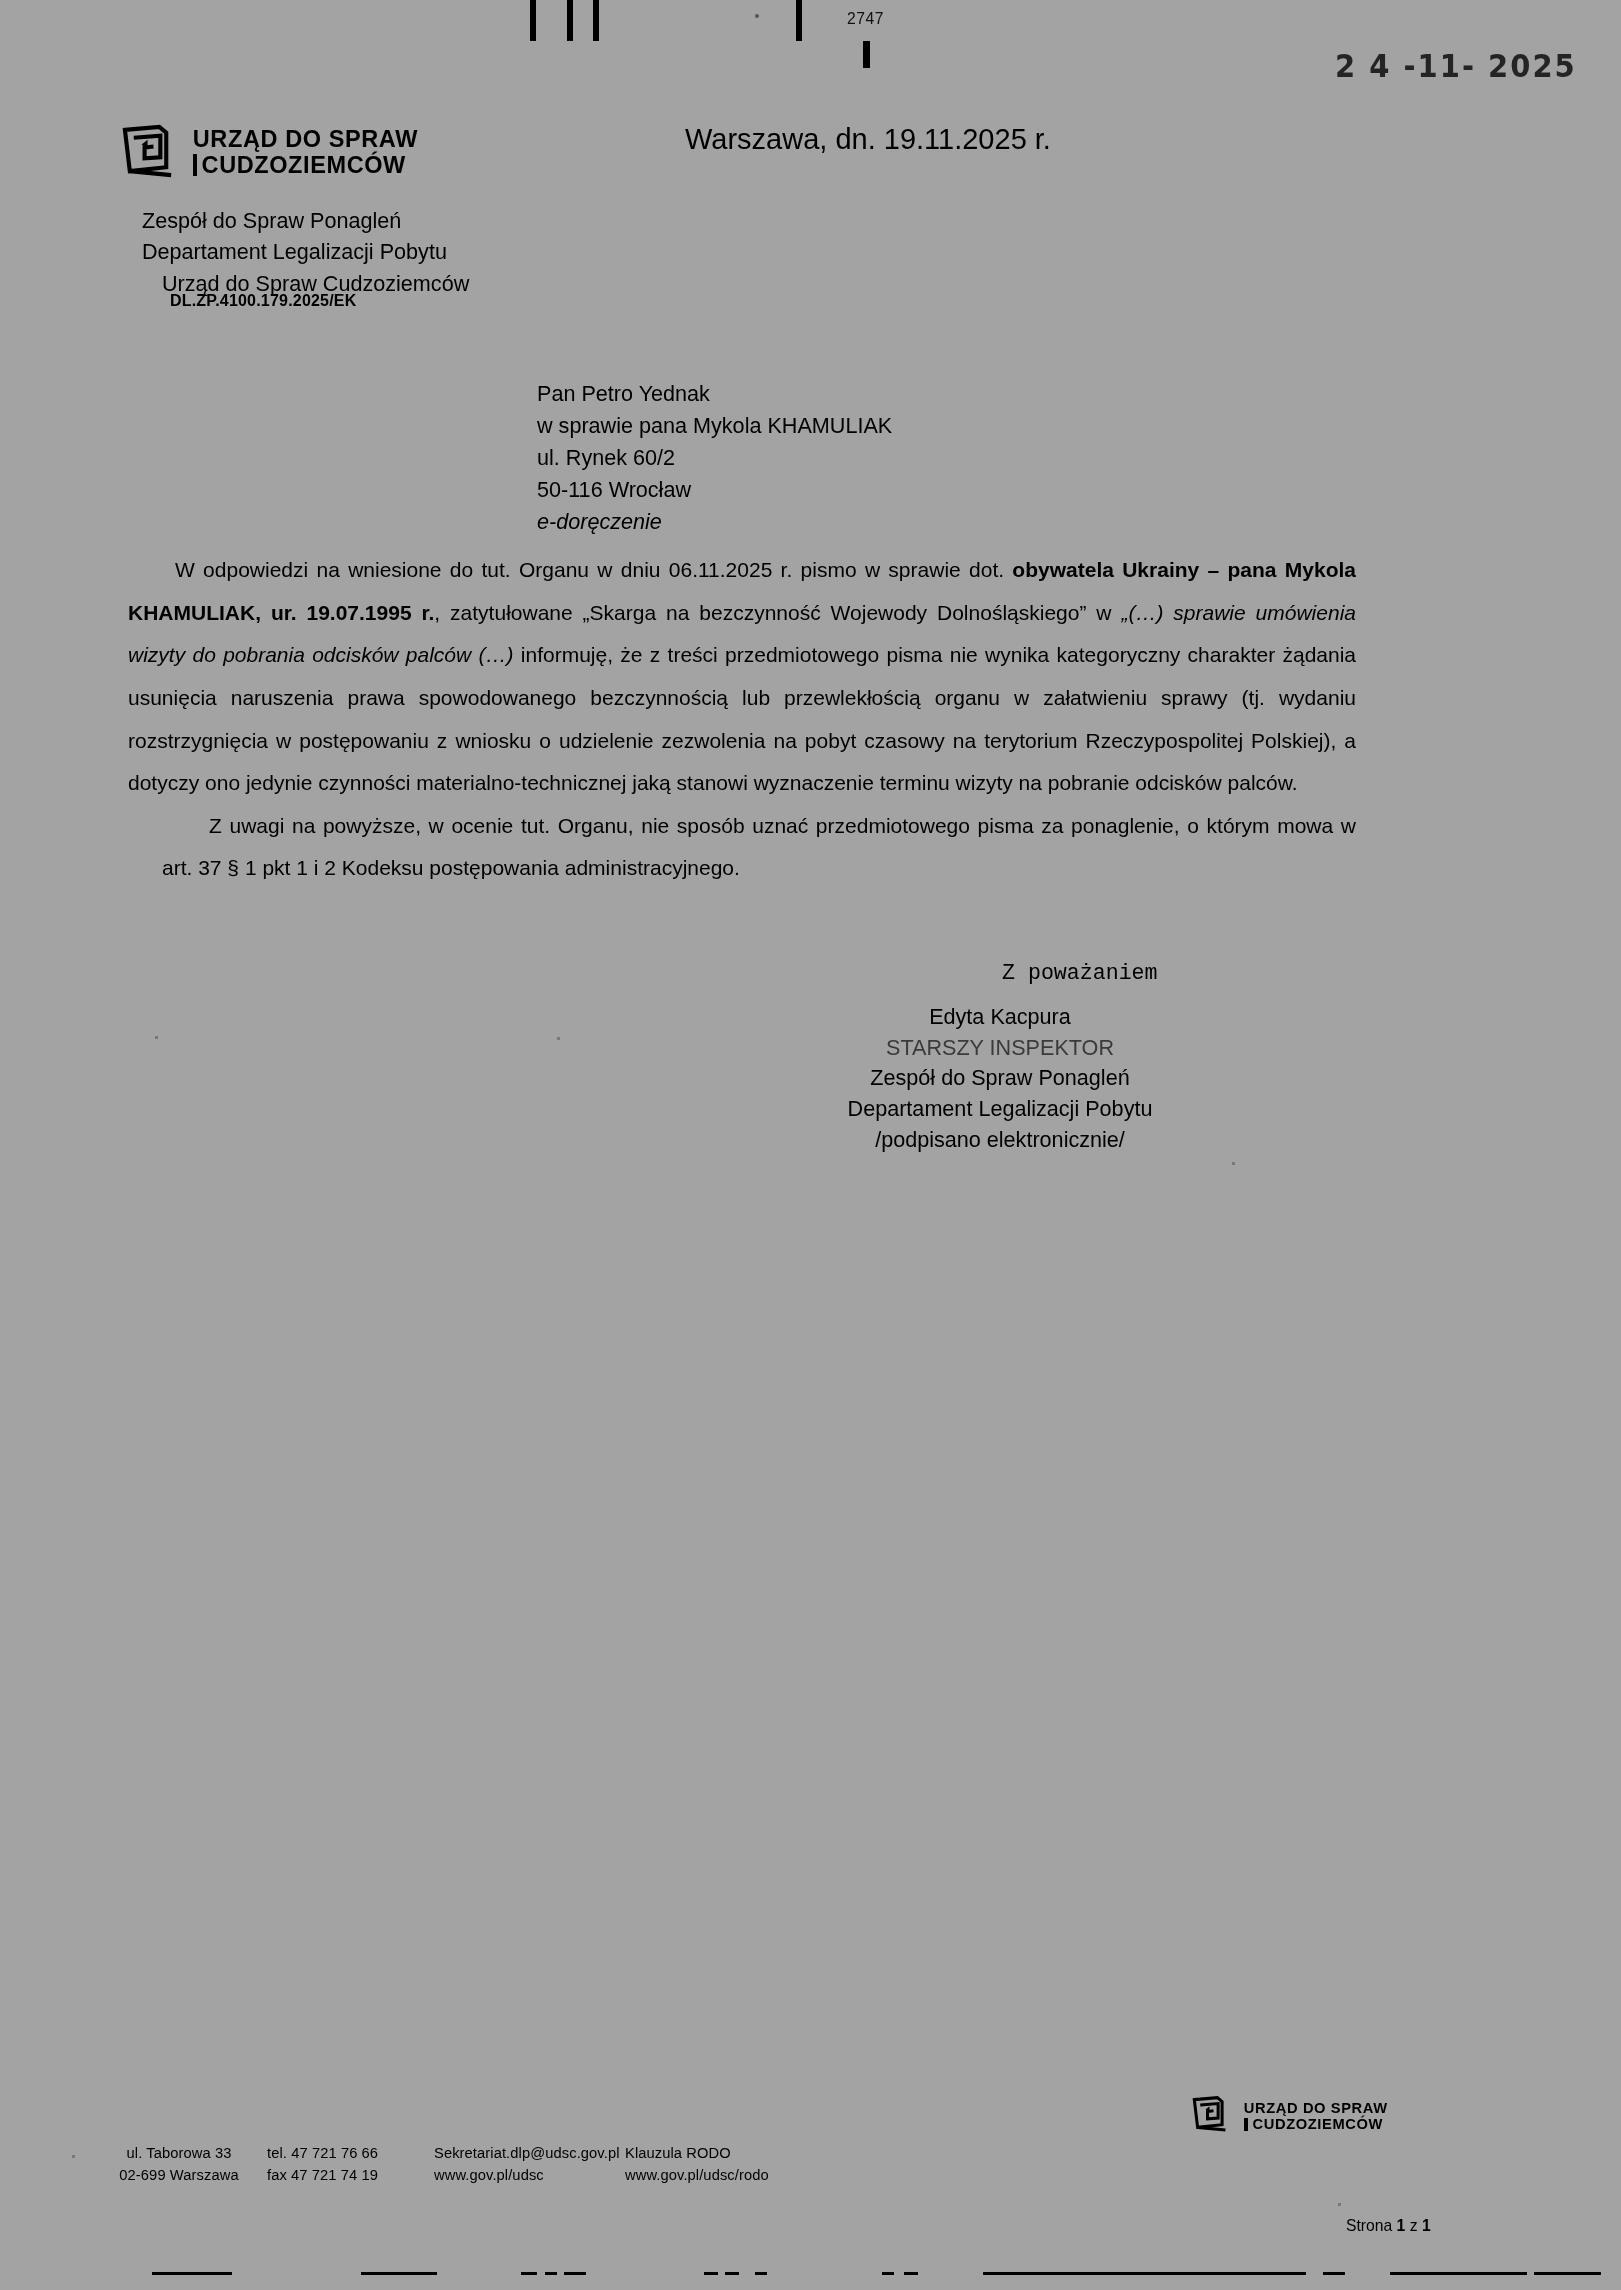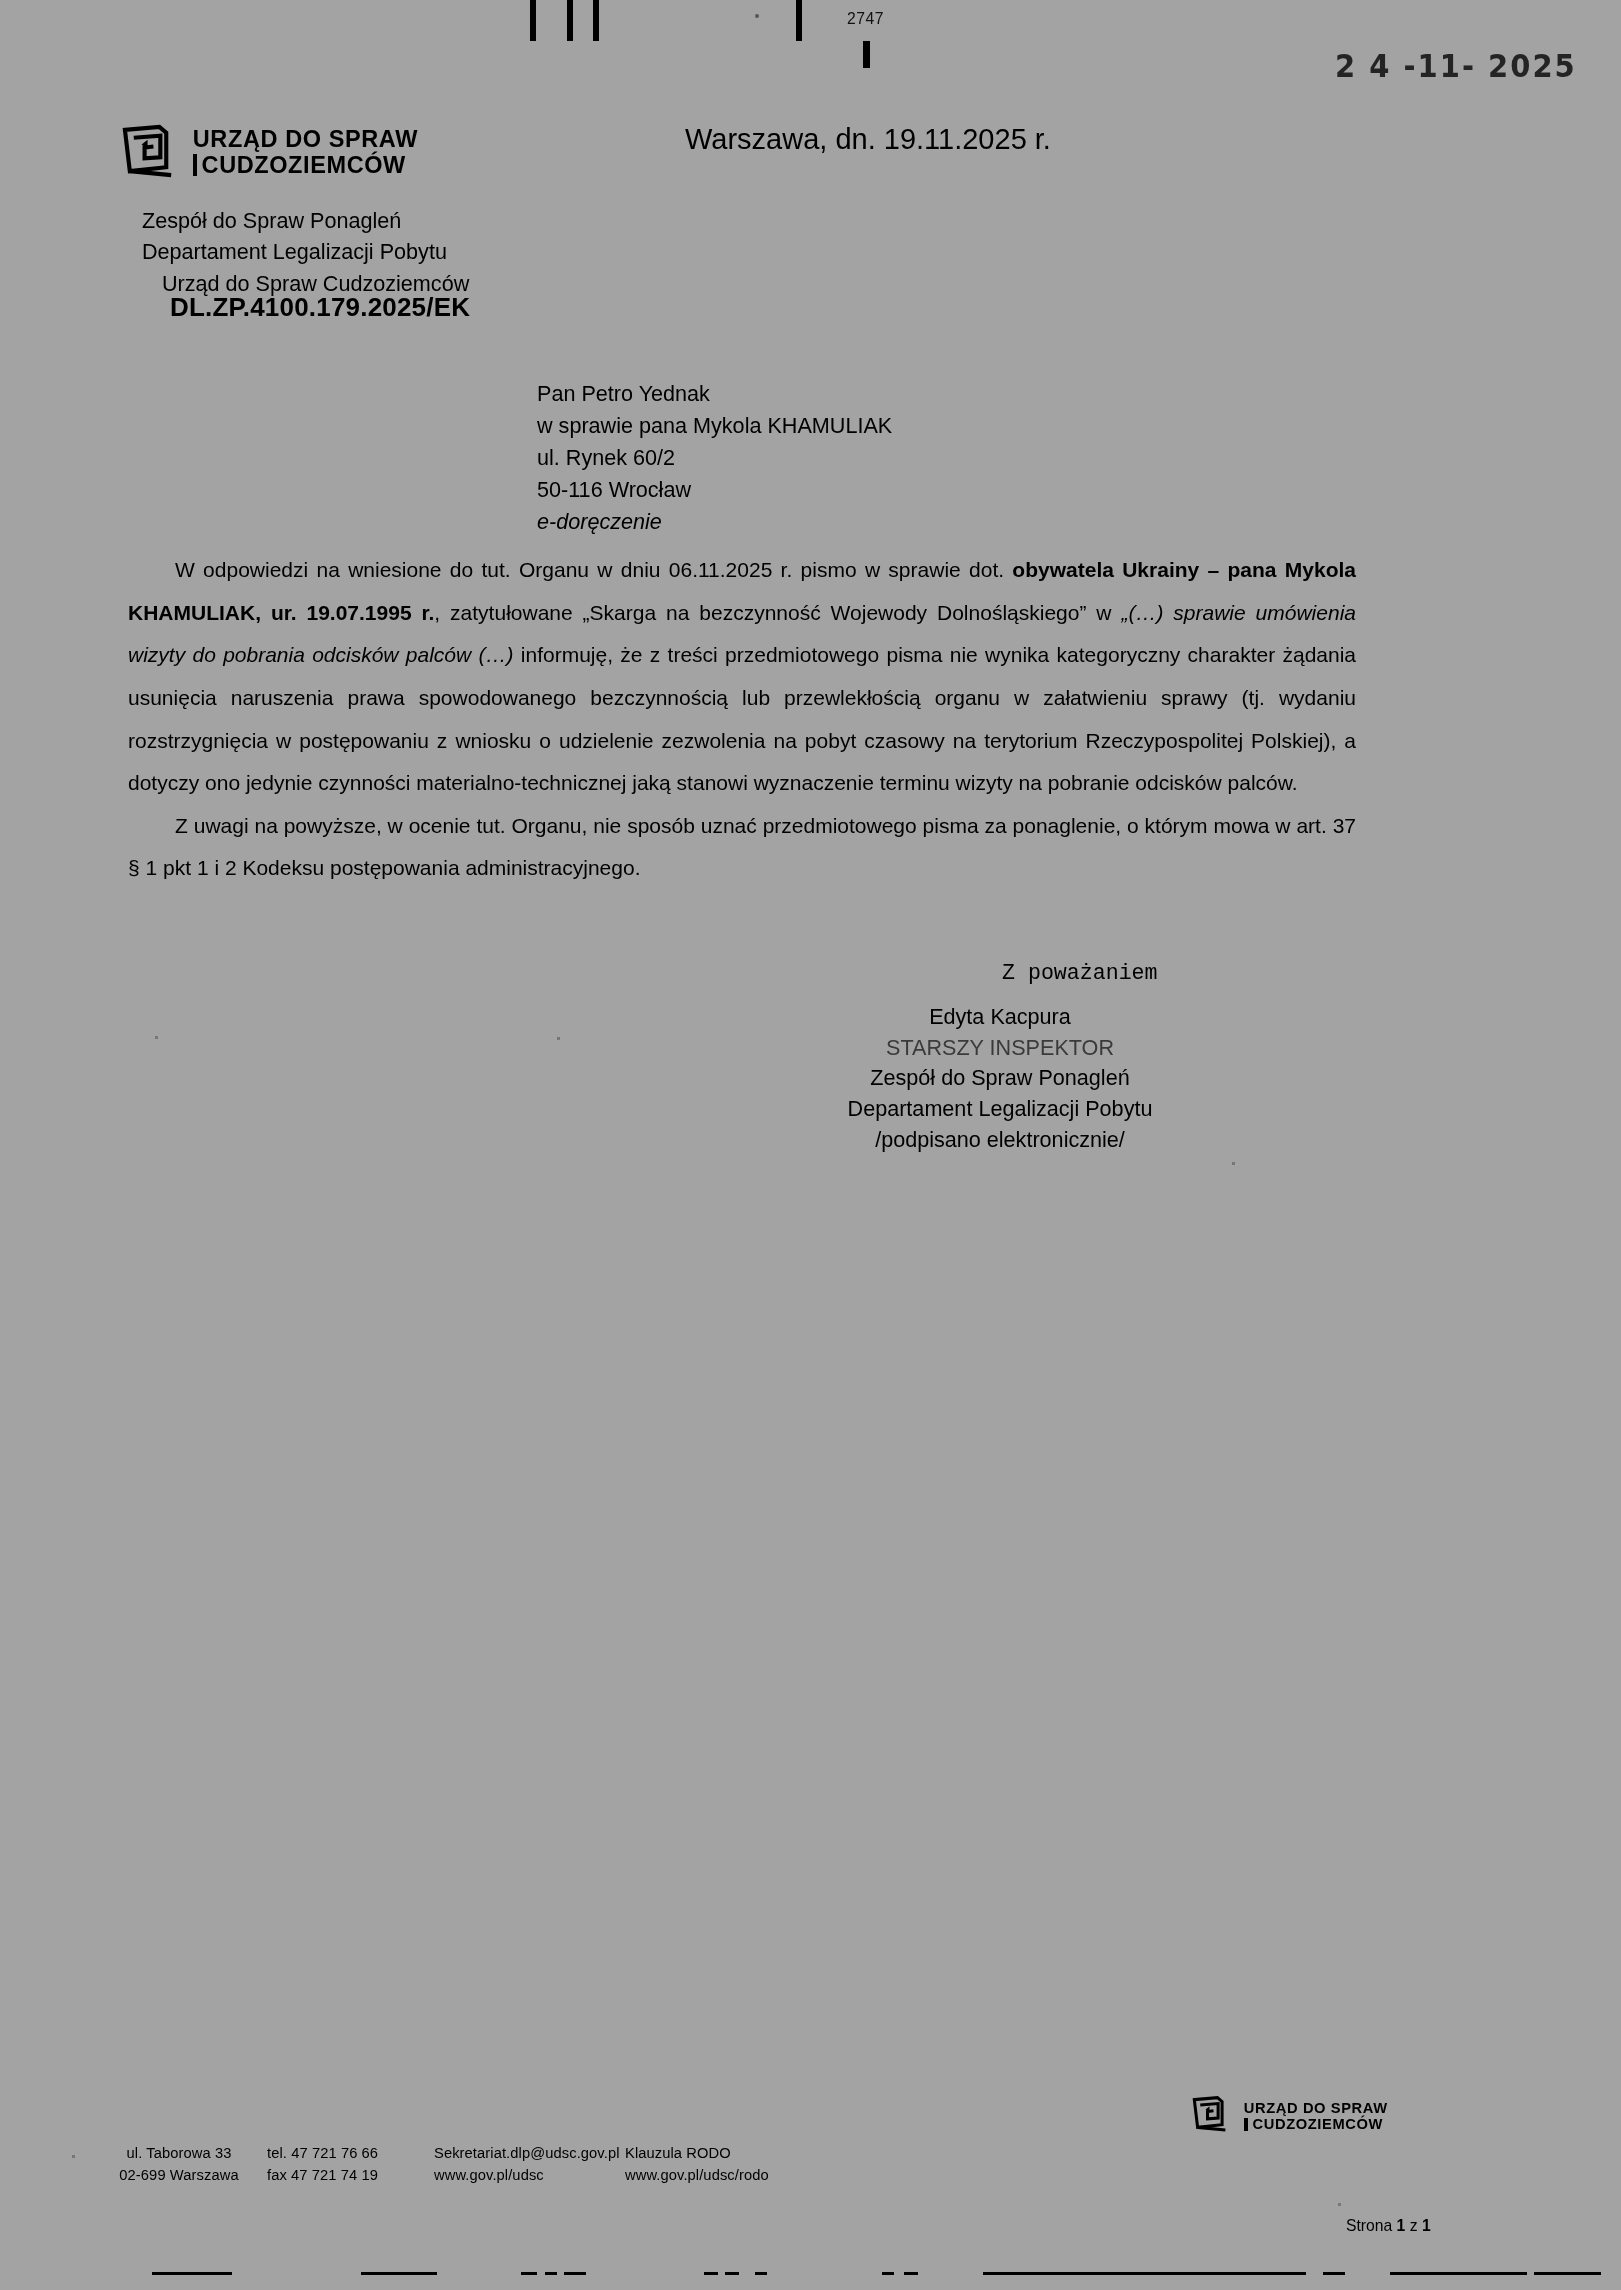--- a/index.html
+++ b/index.html
@@ -90,21 +90,21 @@
     left: 142px;
     top: 205px;
     font-size: 21.6px;
     line-height: 1.45;
   }
   .sender .bold { font-weight: normal; margin-left: 20px; }
   .ref-number {
     position: absolute;
     left: 170px;
     top: 292px;
-    font-size: 26px;
+    font-size: 16px;
     font-weight: bold;
     letter-spacing: 0.2px;
   }
 
   
   .place-date {
     position: absolute;
     left: 685px;
     top: 123px;
     font-size: 29px;
@@ -125,21 +125,21 @@
     position: absolute;
     left: 128px;
     top: 549px;
     width: 1228px;
     font-size: 21px;
     line-height: 2.03;
     text-align: justify;
     text-justify: inter-word;
   }
   .body-text p { margin: 0; text-indent: 47px; }
-  .body-text p + p { margin-top: 0; }
+  .body-text p + p { margin-top: 0; margin-left: 34px; }
   .body-text b { font-weight: bold; }
   .body-text i { font-style: italic; }
 
   
   .sign-greeting {
     position: absolute;
     left: 1002px;
     top: 961px;
     font-size: 21.6px;
     font-family: Liberation Mono, monospace;

